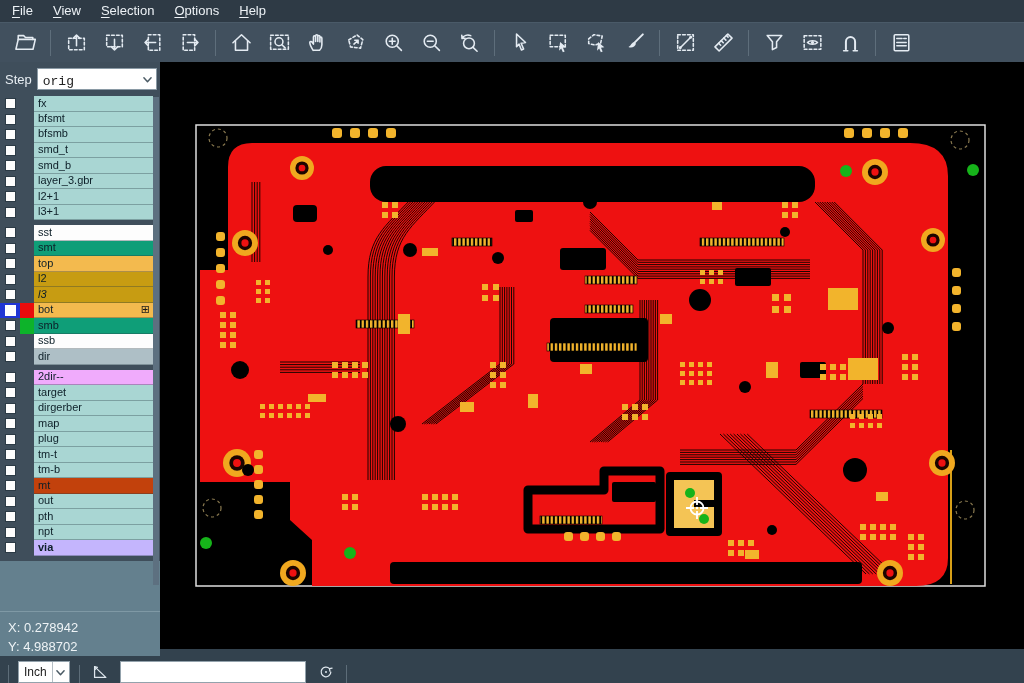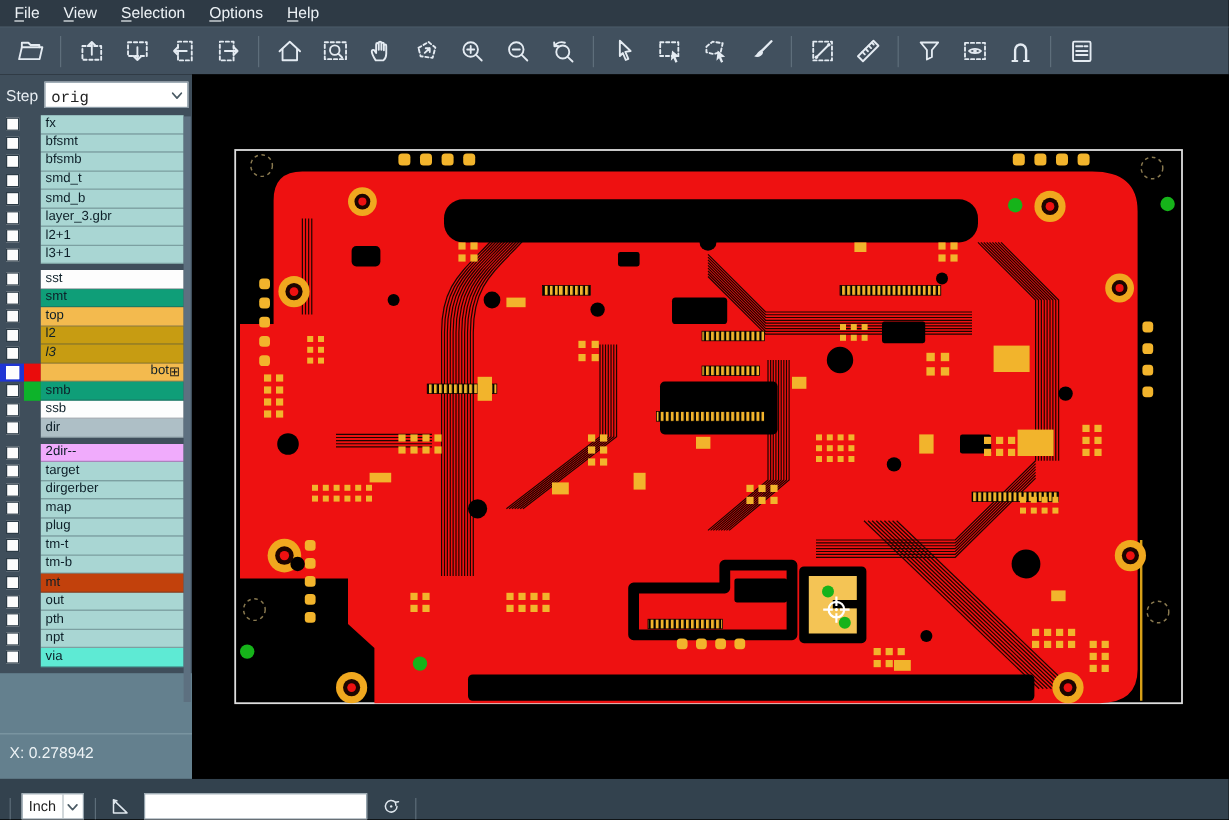--- a/index.html
+++ b/index.html
@@ -347,21 +347,21 @@
               <div class="swcell"></div>
               <div class="lbl" style="background: rgb(199, 156, 18); font-style: italic;">
                 <span class="txt">l3</span>
               </div>
             </div>
             <div class="lrow">
               <div class="cbcell sel">
                 <span class="cb"></span>
               </div>
               <div class="swcell" style="background: rgb(234, 12, 12);"></div>
-              <div class="lbl" style="background: rgb(243, 186, 78); text-align: right;">
+              <div class="lbl" style="background: rgb(243, 186, 78);">
                 <span class="txt">bot</span>
                 <span class="badge">⊞</span>
               </div>
             </div>
             <div class="lrow">
               <div class="cbcell">
                 <span class="cb"></span>
               </div>
               <div class="swcell" style="background: rgb(13, 179, 42);"></div>
               <div class="lbl" style="background: rgb(15, 158, 120);">
@@ -485,30 +485,31 @@
               <div class="swcell"></div>
               <div class="lbl" style="background: rgb(169, 214, 211);">
                 <span class="txt">npt</span>
               </div>
             </div>
             <div class="lrow">
               <div class="cbcell">
                 <span class="cb"></span>
               </div>
               <div class="swcell"></div>
-              <div class="lbl" style="background: #5eead4;">
+              <div class="lbl" style="background: #c4b5fd; font-weight: bold;">
                 <span class="txt">via</span>
               </div>
             </div>
           </div>
         </div>
       <div class="scrollstrip"></div>
       <div class="side-bottom">
         <div class="coords">
           <div>X: 0.278942</div>
+          <div>Y: 4.988702</div>
         </div>
       </div>
     </div>
     <div class="canvas">
       <svg id="pcbSvg" width="864" height="588" viewBox="0 0 864 588">
           <defs>
             <pattern id="stripe" width="4.2" height="8" patternUnits="userSpaceOnUse">
               <rect width="4.2" height="8" fill="#f2b42c"></rect>
               <rect x="2.4" width="1.8" height="8" fill="#000000"></rect>
             </pattern>

